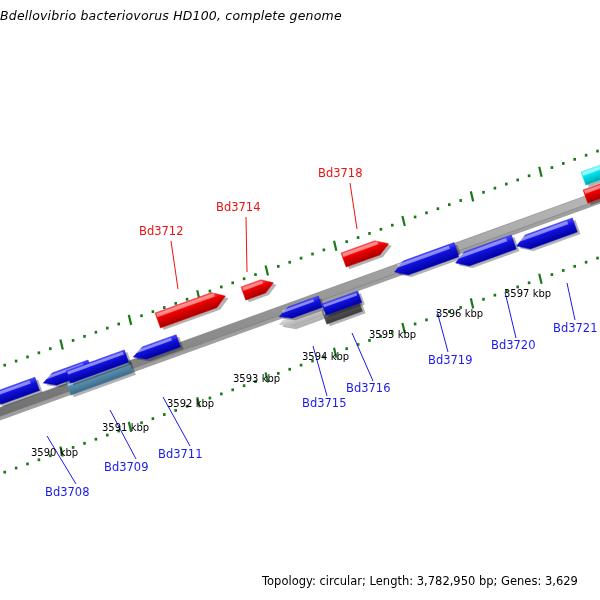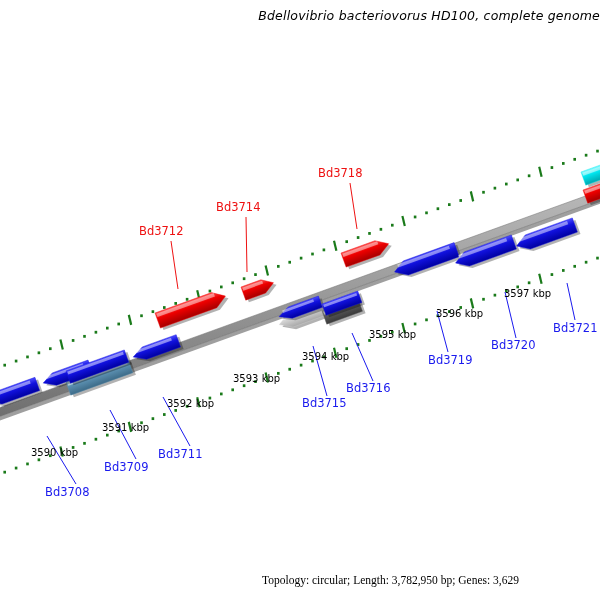--- a/index.html
+++ b/index.html
@@ -7,33 +7,33 @@
   body{
     width:600px;height:600px;
     background:#ffffff;
     font-family:"DejaVu Sans","Liberation Sans",sans-serif;
     overflow:hidden;
     position:relative;
   }
   #stage{position:absolute;inset:0;width:600px;height:600px;}
   #title{
     position:absolute;top:8px;left:0;width:600px;
-    text-align:right;
+    text-align:left;
     font-style:italic;
     font-size:12.5px;
     color:#000;
     letter-spacing:0.2px;
   }
   #footer-left{
     position:absolute;left:16px;top:574px;
     font-size:11.5px;color:#000;
   }
   #footer-right{
     position:absolute;left:262px;top:574px;
-    font-size:11.5px;color:#000;font-family:Liberation Serif, serif;
+    font-size:11.5px;color:#000;
   }
   svg{position:absolute;top:0;left:0;}
   text{font-family:"DejaVu Sans","Liberation Sans",sans-serif;}
   .glabel{font-size:11.5px;fill:#1a1aee;}
   .rlabel{font-size:11.5px;fill:#ee1111;}
   .kbplabel{font-size:10px;fill:#000000;}
 </style>
 </head>
 <body>
 

